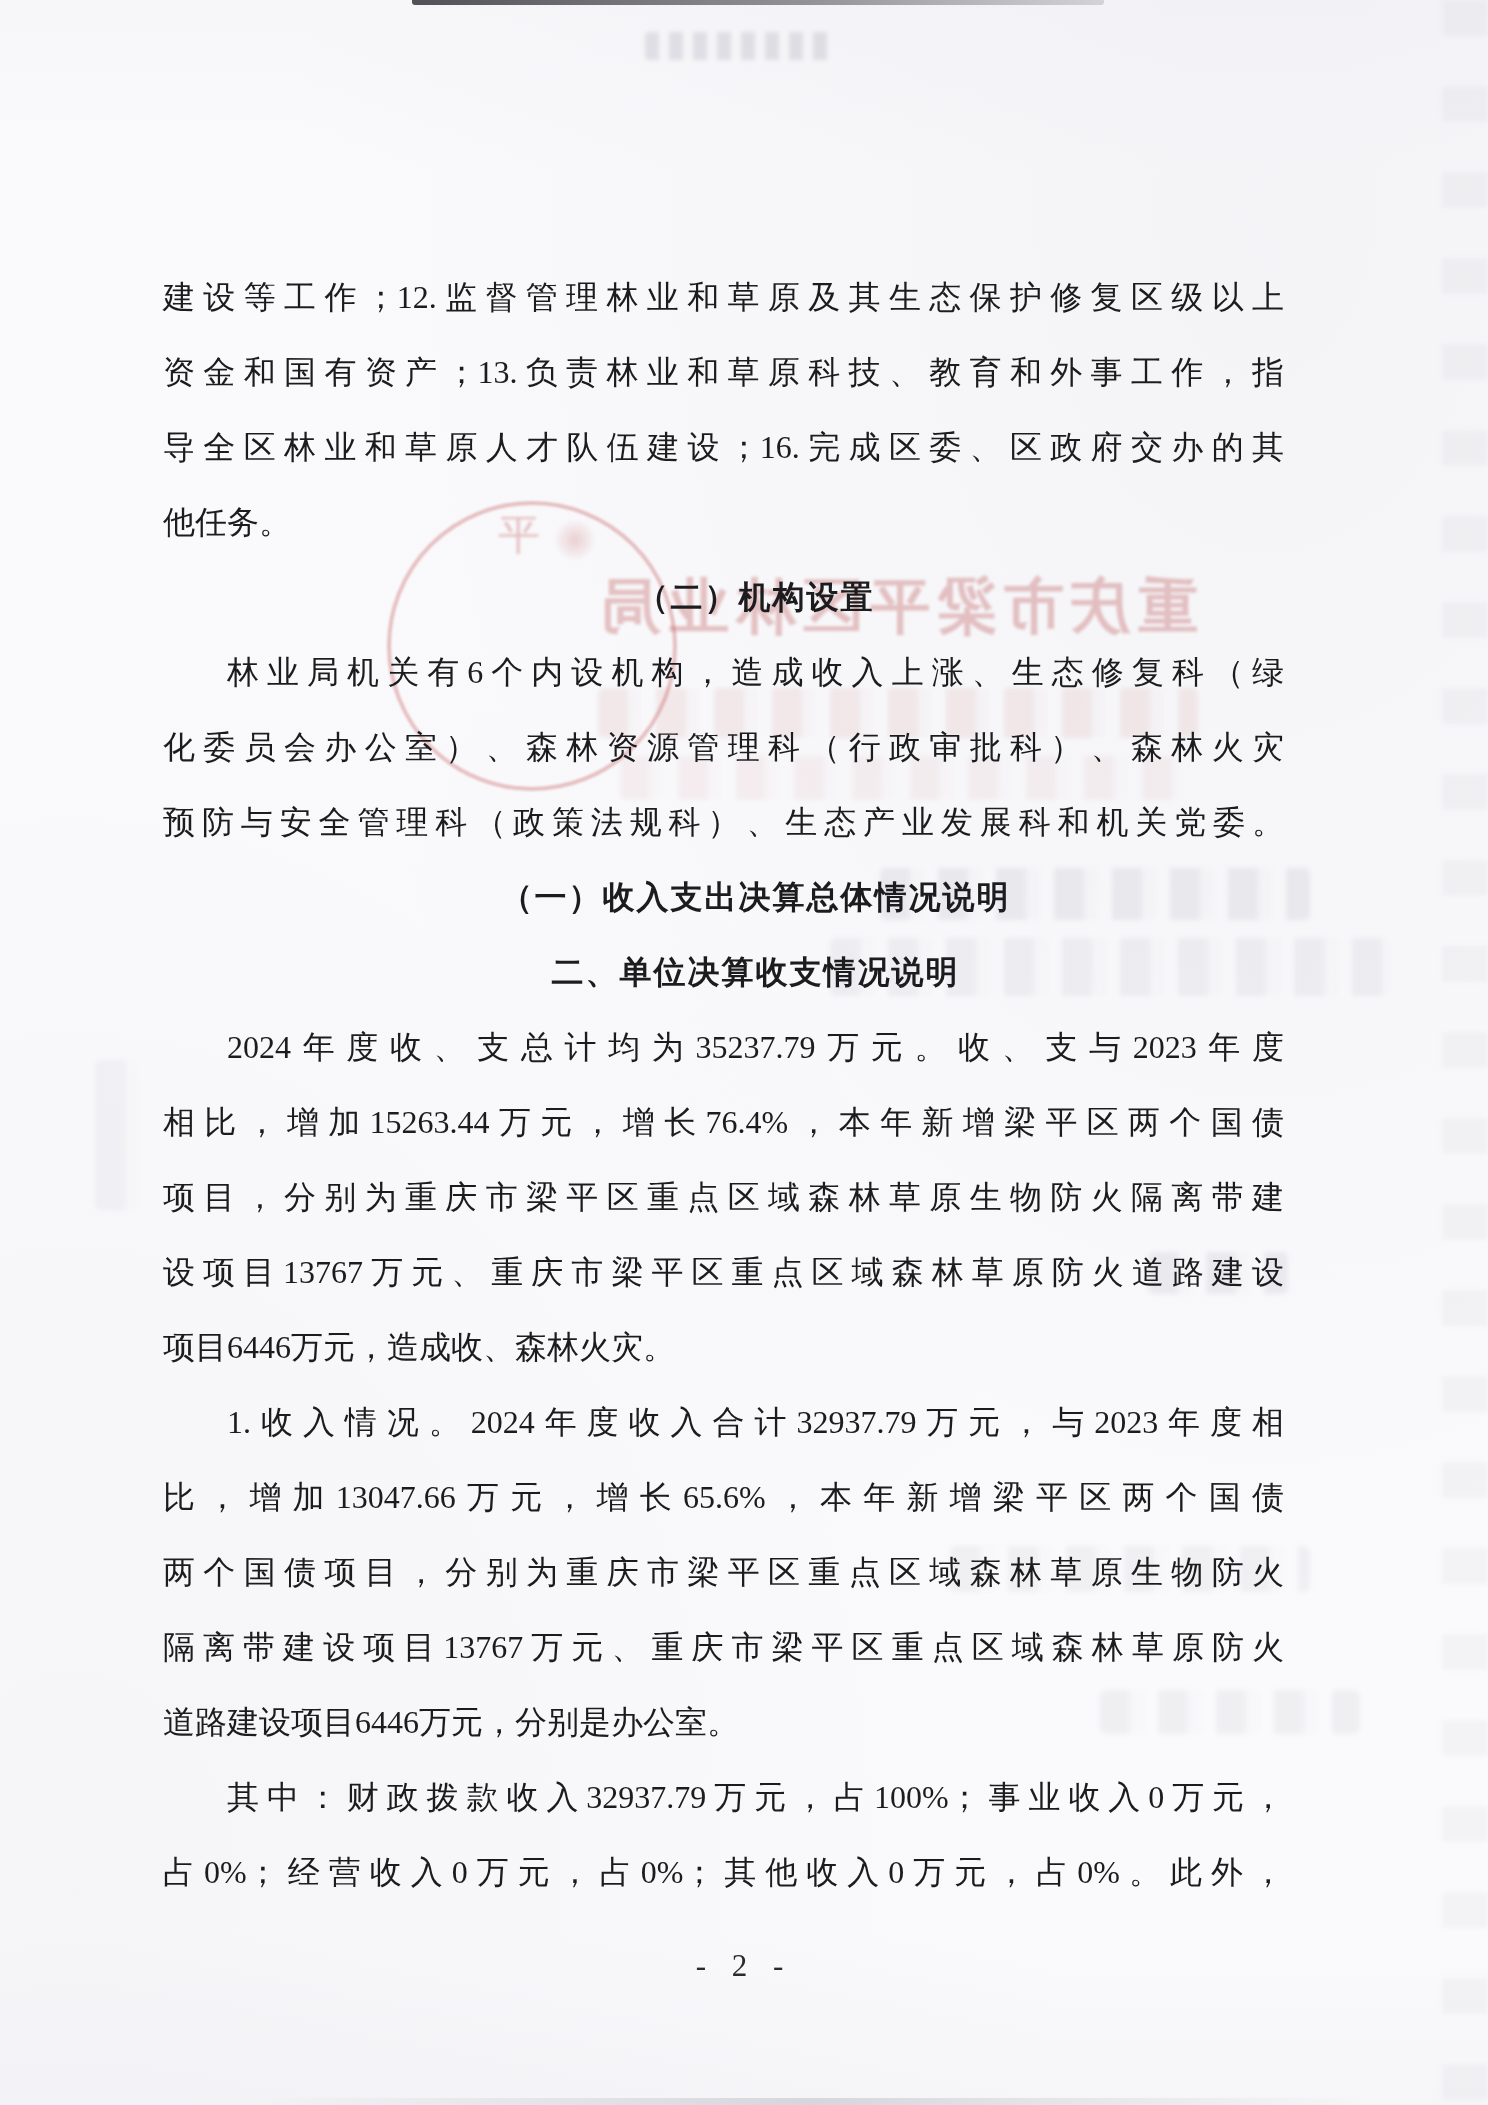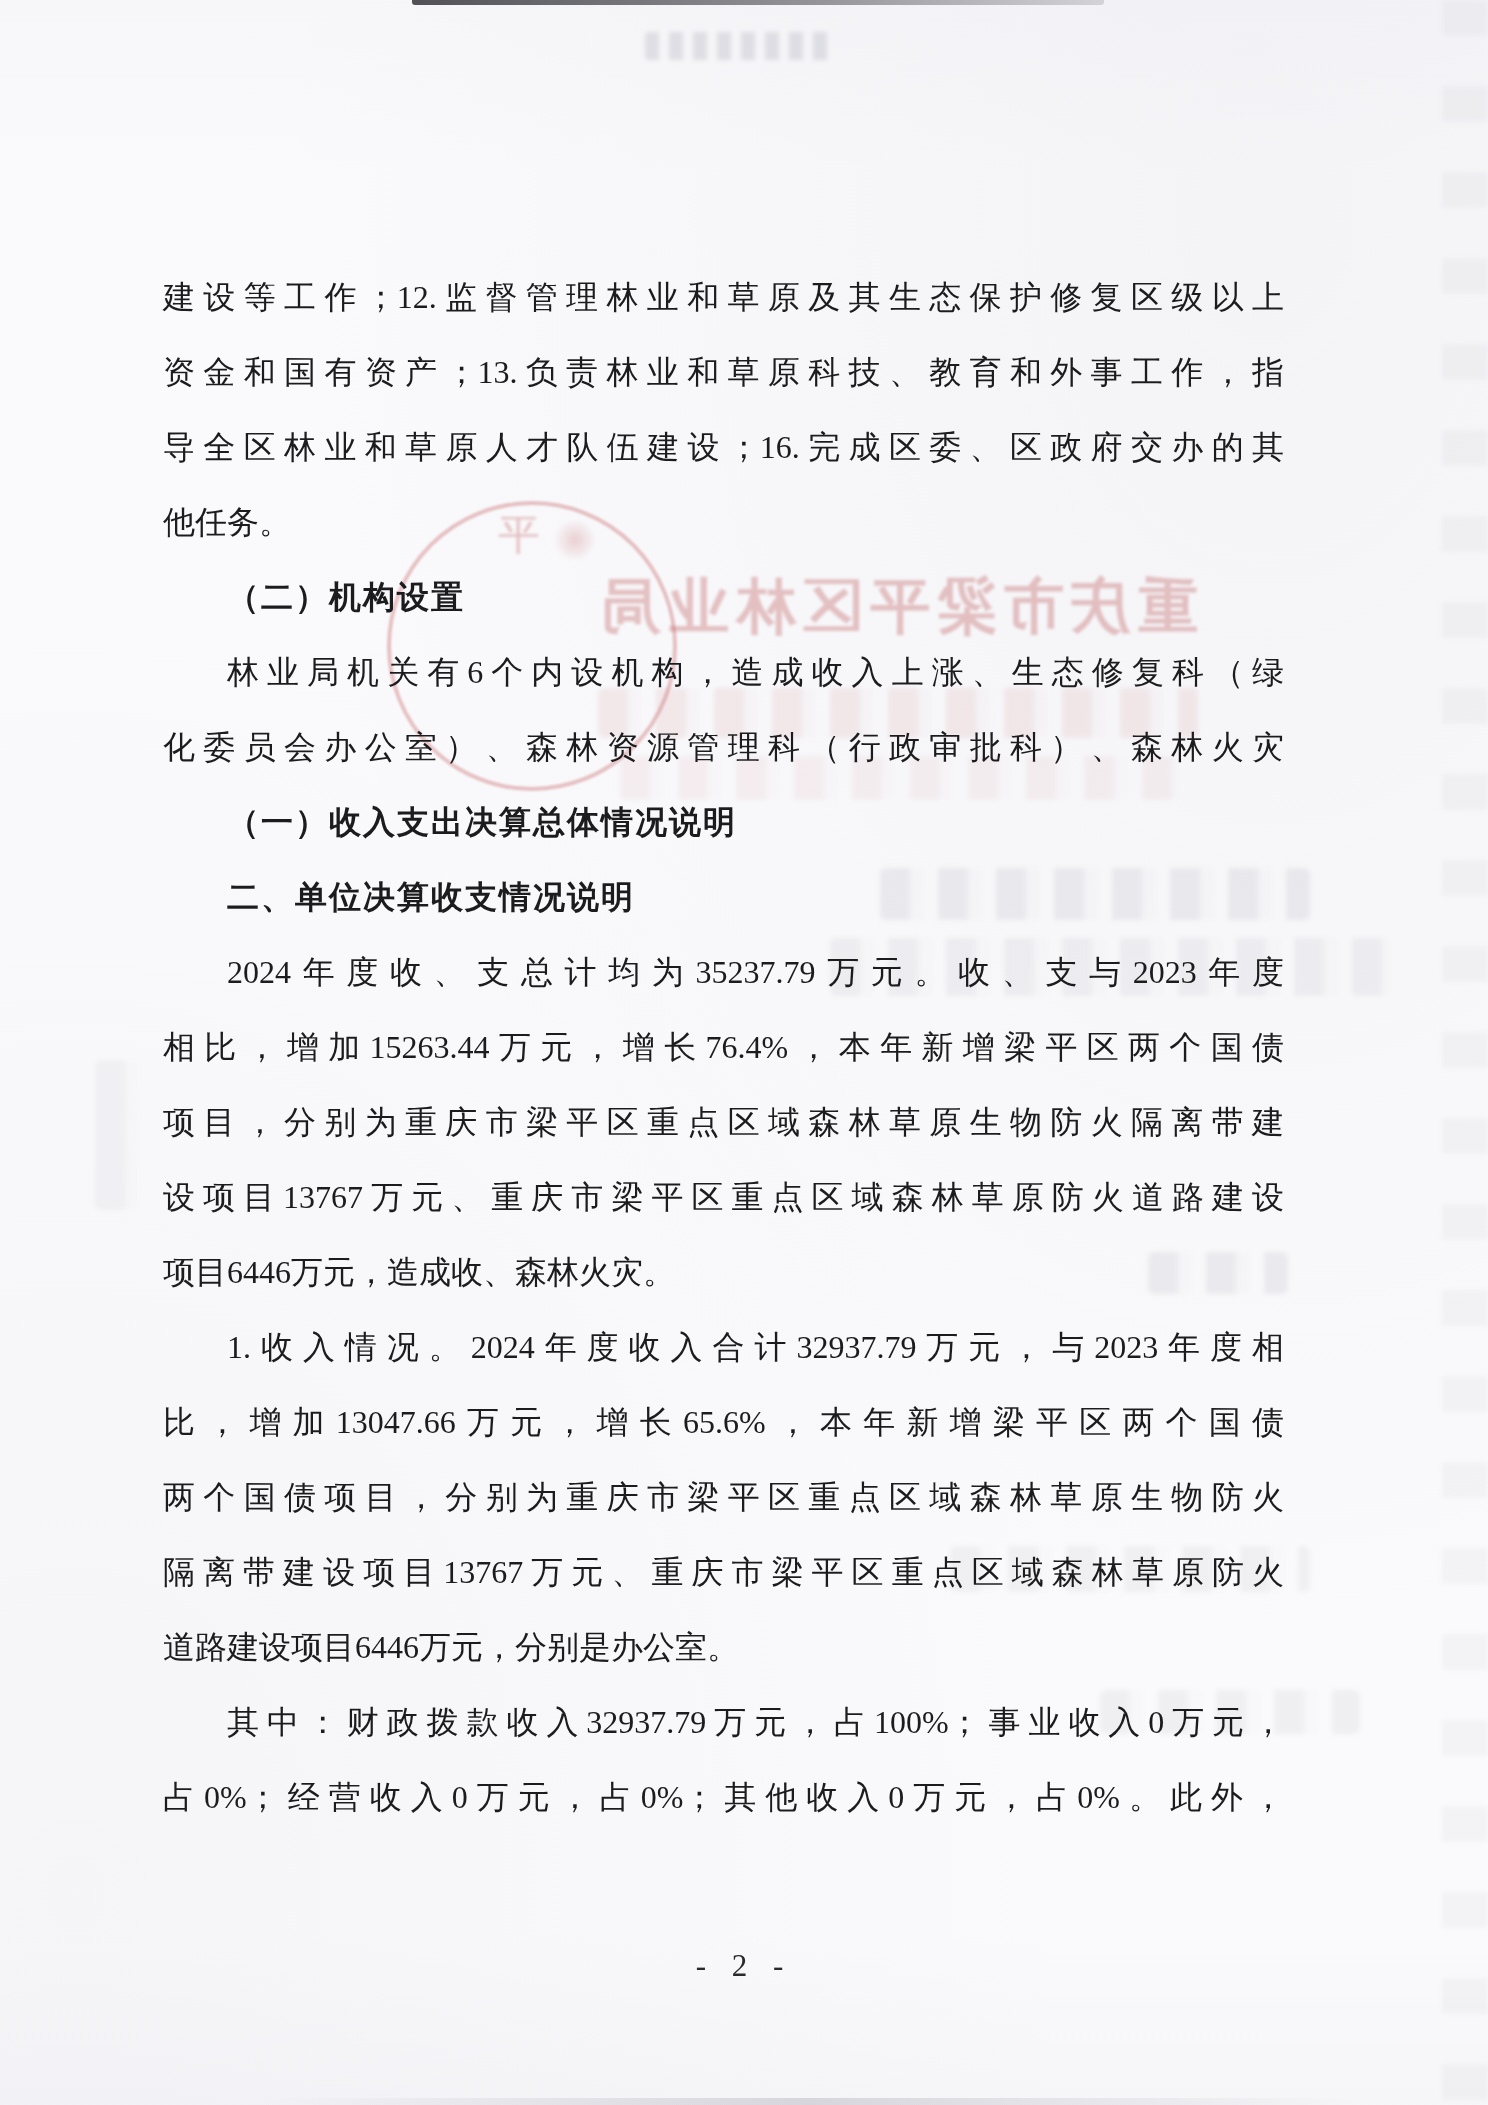--- a/index.html
+++ b/index.html
@@ -77,21 +77,21 @@
   .textblock{
     position:absolute;left:163px;top:260px;width:1121px;
   }
   .line{
     height:75px;line-height:75px;
     font-size:32px;
     white-space:nowrap;
     text-align:left;
   }
   .line.fill{text-align:justify;text-align-last:justify;}
-  .line.ind{text-indent:2em;}
+  .line.ind{text-indent:2em;text-align:center;}
   .line.bold{
     font-weight:bold;
     font-family:"DejaVu Sans","Liberation Sans",sans-serif;
     letter-spacing:2px;
   }
   .footer{
     position:absolute;left:0;top:1948px;width:100%;
     text-align:center;font-size:31px;letter-spacing:9px;
     color:#2a2a2c;
   }
@@ -122,20 +122,21 @@
   <div class="ghost" style="left:95px;top:1060px;width:46px;height:150px;opacity:.6;"></div>
 
   <div class="textblock">
       <div class="line fill">建设等工作；12.监督管理林业和草原及其生态保护修复区级以上</div>
       <div class="line fill">资金和国有资产；13.负责林业和草原科技、教育和外事工作，指</div>
       <div class="line fill">导全区林业和草原人才队伍建设；16.完成区委、区政府交办的其</div>
       <div class="line">他任务。</div>
       <div class="line bold ind">（二）机构设置</div>
       <div class="line fill ind">林业局机关有6个内设机构，造成收入上涨、生态修复科（绿</div>
       <div class="line fill">化委员会办公室）、森林资源管理科（行政审批科）、森林火灾</div>
+      <div class="line fill">预防与安全管理科（政策法规科）、生态产业发展科和机关党委。</div>
       <div class="line bold ind">（一）收入支出决算总体情况说明</div>
       <div class="line bold ind">二、单位决算收支情况说明</div>
       <div class="line fill ind">2024年度收、支总计均为35237.79万元。收、支与2023年度</div>
       <div class="line fill">相比，增加15263.44万元，增长76.4%，本年新增梁平区两个国债</div>
       <div class="line fill">项目，分别为重庆市梁平区重点区域森林草原生物防火隔离带建</div>
       <div class="line fill">设项目13767万元、重庆市梁平区重点区域森林草原防火道路建设</div>
       <div class="line">项目6446万元，造成收、森林火灾。</div>
       <div class="line fill ind">1.收入情况。2024年度收入合计32937.79万元，与2023年度相</div>
       <div class="line fill">比，增加13047.66万元，增长65.6%，本年新增梁平区两个国债</div>
       <div class="line fill">两个国债项目，分别为重庆市梁平区重点区域森林草原生物防火</div>

